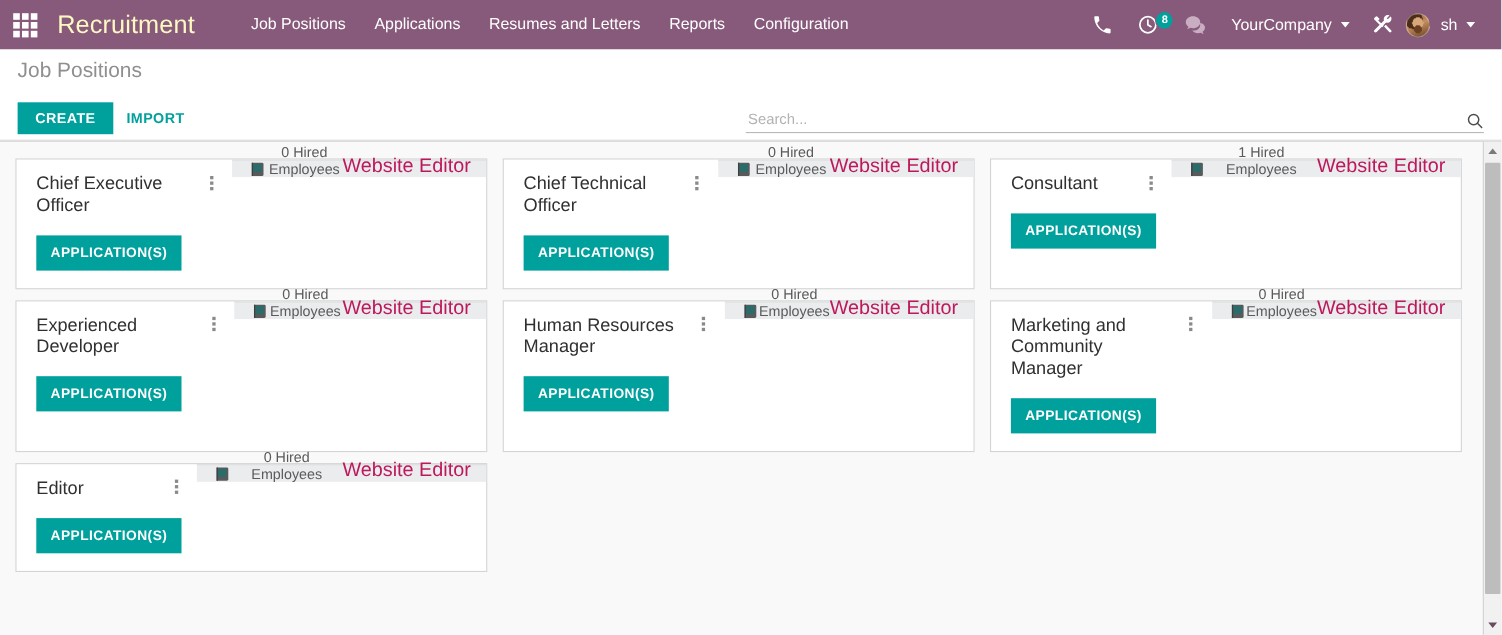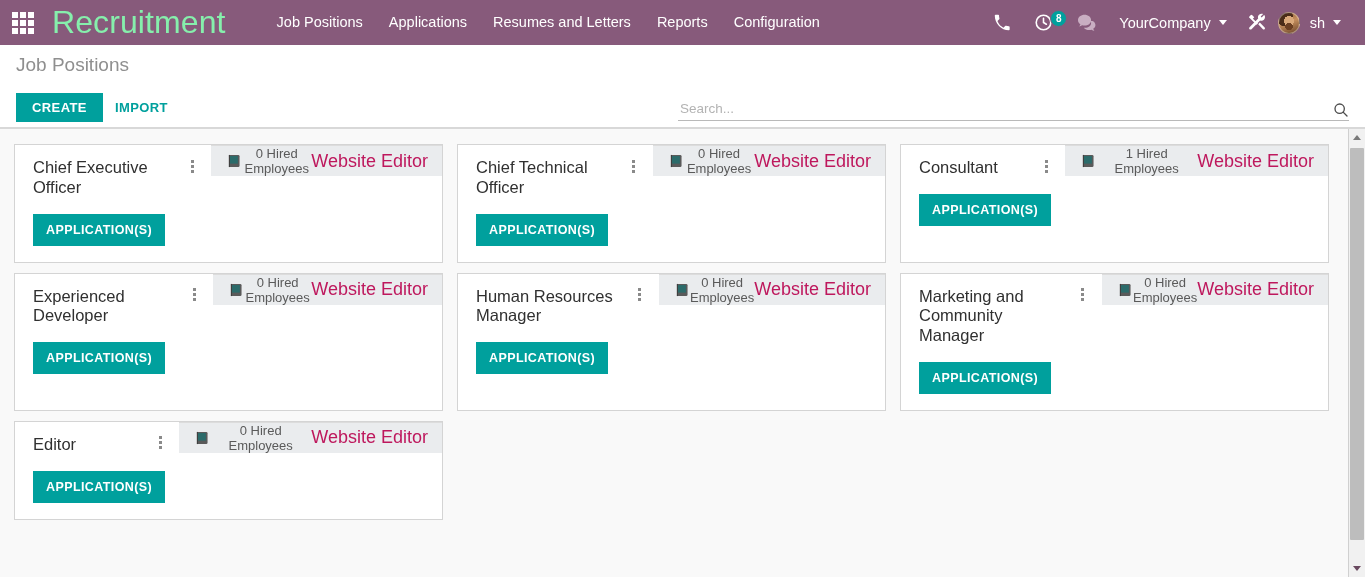--- a/index.html
+++ b/index.html
@@ -28,24 +28,24 @@
   }
   .grid-icon {
     display: grid;
     grid-template-columns: repeat(3, 6px);
     grid-template-rows: repeat(3, 6px);
     gap: 2px;
   }
   .grid-icon i { background: #ffffff; display: block; width: 6px; height: 6px; }
 
   .brand {
-    font-size: 32px;
+    font-size: 23px;
     font-weight: 400;
     letter-spacing: .1px;
-    color: #86efac;
+    color: #fef9c3;
     padding: 0 8px 0 6px;
     white-space: nowrap;
   }
 
   .menu-list {
     display: flex;
     align-items: center;
     margin-left: 30px;
     height: 45px;
   }
@@ -278,23 +278,23 @@
     font-size: 12.5px;
     font-weight: bold;
     letter-spacing: .4px;
     padding: 9px 13px;
     cursor: pointer;
     font-family: "Liberation Sans", sans-serif;
   }
   .kcard-footer {
     background: #eaecee;
     border-top: 1px solid #dcdcdc;
-    height: 31px;
-    display: flex;
-    align-items: center;
+    height: 16px;
+    display: flex;
+    align-items: flex-end;
     padding: 0 14px 0 16px;
     font-size: 13px;
     color: #555;
   }
   .book-icon { flex: none; display: flex; align-items: center; }
   .hired-txt {
     flex: 1;
     text-align: center;
     color: #5a5a5a;
     font-size: 13px;

